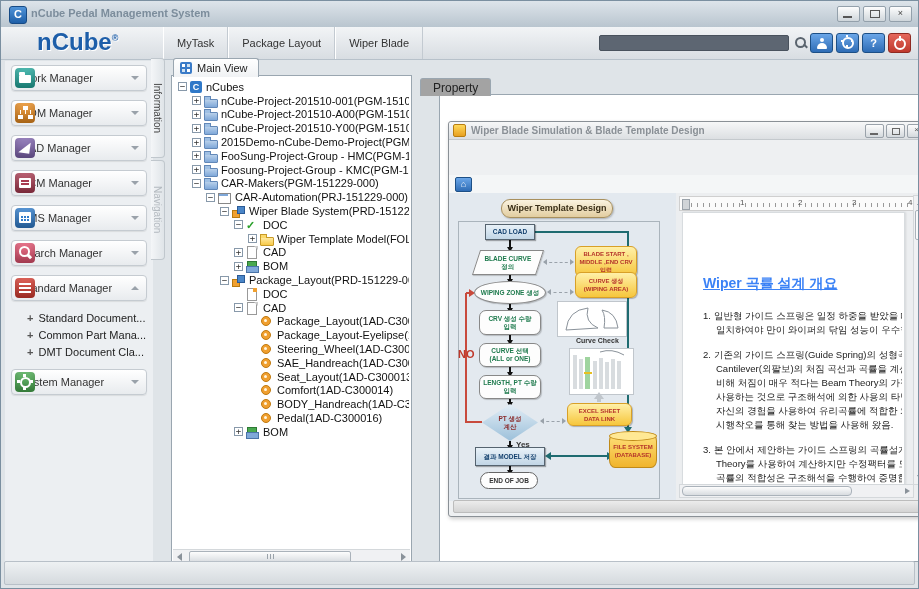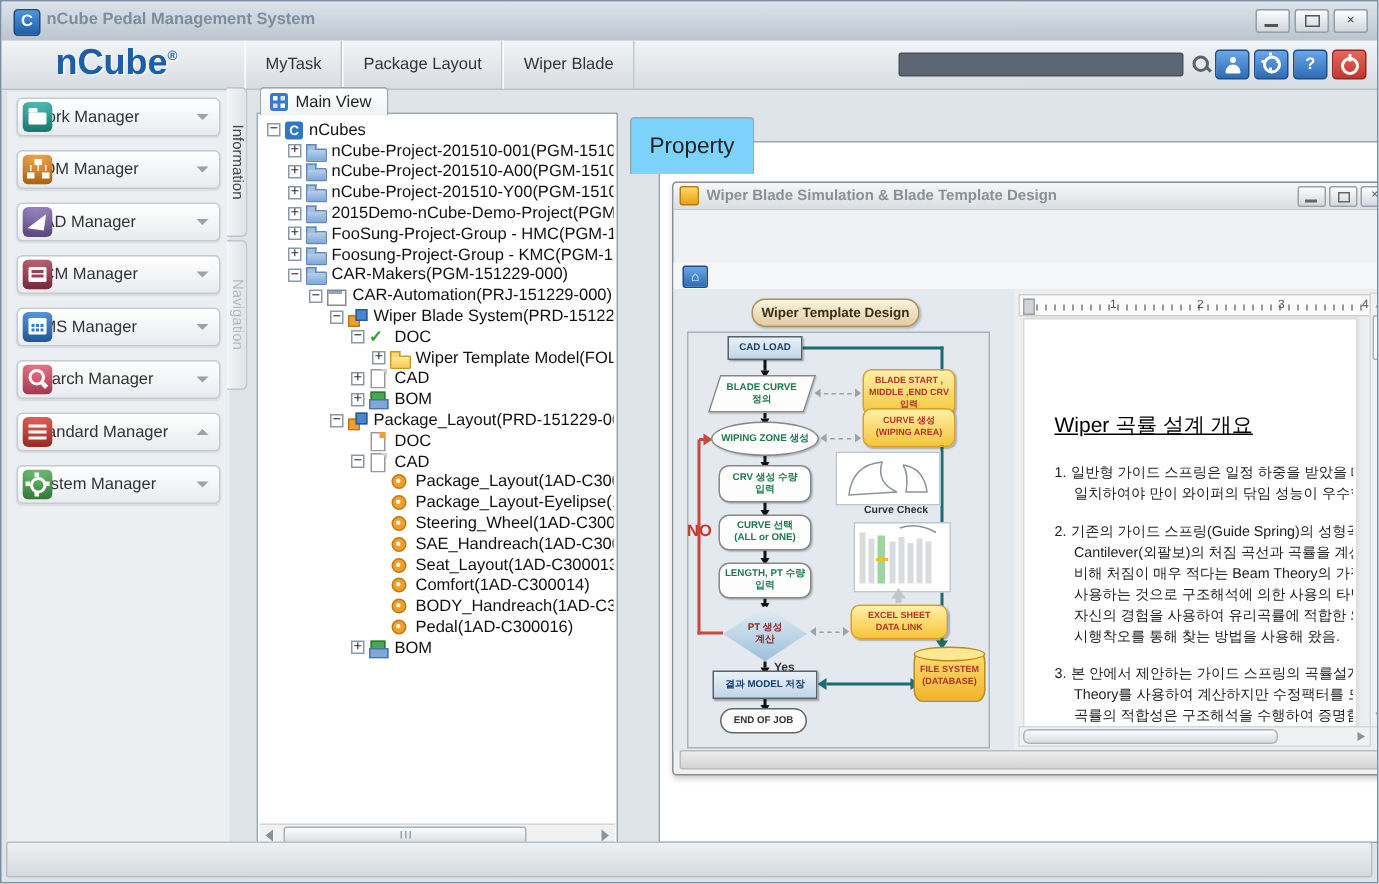--- a/index.html
+++ b/index.html
@@ -93,21 +93,21 @@
   .ti-doc::after{content:"";position:absolute;right:2px;top:0;width:4px;height:4px;background:#f0a030;}
   .ti-gear::before{content:"";position:absolute;left:1px;top:1px;width:8px;height:8px;background:#f09f2f;border:1px solid #c07a10;border-radius:50%;}
   .ti-gear::after{content:"";position:absolute;left:4px;top:4px;width:3px;height:3px;background:#fff7e0;border-radius:50%;}
   .hscroll{position:absolute;left:1px;right:1px;bottom:1px;height:13px;background:#f0f1f3;border-top:1px solid #d4d8db;}
   .hs-thumb{position:absolute;left:16px;top:1px;width:160px;height:10px;background:linear-gradient(#fdfdfd,#d8dce0);border:1px solid #aab2ba;border-radius:2px;}
   .hs-thumb::before{content:"";position:absolute;left:50%;top:2px;width:1px;height:5px;background:#9aa2aa;box-shadow:-3px 0 0 #9aa2aa,3px 0 0 #9aa2aa;}
   .hs-arrow{position:absolute;top:3px;width:0;height:0;}
   .hs-arrow.left{left:4px;border-top:4px solid transparent;border-bottom:4px solid transparent;border-right:5px solid #8a929a;}
   .hs-arrow.right{right:4px;border-top:4px solid transparent;border-bottom:4px solid transparent;border-left:5px solid #8a929a;}
   
-  .prop-tab{position:absolute;left:419px;top:77px;height:17px;padding:10px 12px;background:#7dd3fc;border:1px solid #9aa6b0;border-bottom:none;border-radius:3px 3px 0 0;font-size:15px;color:#222;display:flex;align-items:center;z-index:2;}
+  .prop-tab{position:absolute;left:419px;top:77px;height:17px;padding:0 12px;background:#a3a3a3;border:1px solid #9aa6b0;border-bottom:none;border-radius:3px 3px 0 0;font-size:12px;color:#222;display:flex;align-items:center;z-index:2;}
   .prop-panel{position:absolute;left:413px;top:93px;width:499px;height:466px;background:#fff;border:1px solid #9aa6b0;margin-left:25px;}
   
   .ew{position:absolute;left:8px;top:26px;width:481px;height:394px;background:#eef0f2;border:1px solid #8a9096;border-radius:3px;box-shadow:1px 2px 4px rgba(0,0,0,.2);}
   .ew-title{position:absolute;left:0;top:0;right:0;height:17px;background:linear-gradient(#f6f7f8,#dcdfe2);border-bottom:1px solid #c4c9cd;border-radius:3px 3px 0 0;display:flex;align-items:center;}
   .ew-icon{width:11px;height:11px;margin:0 5px 0 4px;background:linear-gradient(#ffd95a,#e8a020);border:1px solid #b87d10;border-radius:2px;}
   .ew-title-text{font-size:10px;font-weight:bold;color:#8a9096;flex:1;white-space:nowrap;overflow:hidden;}
   .ew-btns{display:flex;gap:2px;margin-right:4px;}
   .ewb{width:17px;height:12px;background:linear-gradient(#fdfdfd,#d4d9dd);border:1px solid #9aa2aa;border-radius:2px;font-size:8px;line-height:10px;text-align:center;color:#555;position:relative;}
   .ewb .mini{position:absolute;left:4px;bottom:2px;width:8px;height:2px;background:#666;}
   .ewb .maxi{position:absolute;left:5px;top:3px;width:6px;height:5px;border:1px solid #666;}
@@ -161,21 +161,21 @@
   .sketch{position:absolute;background:#fff;border:1px solid #c0c6cc;}
   .upArrow{position:absolute;border-left:5px solid transparent;border-right:5px solid transparent;border-bottom:7px solid #c0c6cc;}
   .upArrow2{position:absolute;width:4px;background:#c0c6cc;}
   
   .docv{position:absolute;left:227px;top:71px;right:0;height:308px;background:#eceef0;}
   .ruler{position:absolute;left:3px;top:3px;right:16px;height:13px;background:#fbfbfb;border:1px solid #cfcfcf;}
   .ruler .ticks{position:absolute;left:6px;right:4px;bottom:3px;height:4px;background:repeating-linear-gradient(90deg,transparent 0 5px,#999 5px 6px);}
   .rnum{position:absolute;top:1px;font-size:8px;color:#555;}
   .rmark{position:absolute;left:2px;top:2px;width:6px;height:9px;background:#d0d4d8;border:1px solid #9aa2aa;}
   .page{position:absolute;left:6px;top:19px;width:221px;height:271px;background:#fff;border:1px solid #d8dcdf;box-shadow:1px 0 2px rgba(0,0,0,.1);overflow:hidden;}
-  .dheading{position:absolute;left:20px;top:62px;font-size:14px;font-weight:normal;color:#000000;text-decoration:underline;white-space:nowrap;}
+  .dheading{position:absolute;left:20px;top:62px;font-size:14px;font-weight:bold;color:#3b82f6;text-decoration:underline;white-space:nowrap;}
   .dbody{position:absolute;left:20px;top:96px;right:2px;}
   .dpara{margin-bottom:11px;}
   .dline-t{font-size:9.5px;line-height:14px;color:#222;white-space:nowrap;overflow:hidden;}
   .dline-t .num{margin-right:3px;}
   .dline-t.cont{margin-left:13px;}
   .vscroll{position:absolute;right:2px;top:2px;width:13px;height:288px;background:#f0f1f3;border:1px solid #d4d8db;}
   .vs-up{position:absolute;left:3px;top:4px;border-left:3.5px solid transparent;border-right:3.5px solid transparent;border-bottom:5px solid #8a929a;}
   .vs-down{position:absolute;left:3px;bottom:4px;border-left:3.5px solid transparent;border-right:3.5px solid transparent;border-top:5px solid #8a929a;}
   .vs-thumb{position:absolute;left:1px;top:14px;width:9px;height:28px;background:linear-gradient(90deg,#fdfdfd,#d8dce0);border:1px solid #aab2ba;border-radius:2px;}
   .dhscroll{position:absolute;left:3px;right:16px;bottom:3px;height:12px;background:#f0f1f3;border:1px solid #d4d8db;}
@@ -257,20 +257,25 @@
       </div>
       <div class="sb-item">
         <span class="sb-icon gi ic-search" style="background: linear-gradient(rgba(255, 255, 255, 0.2), rgba(0, 0, 0, 0.133)), rgb(224, 81, 110);"></span>
         <span class="sb-label">Search Manager</span>
         <span class="sb-chev down"></span>
       </div>
       <div class="sb-item">
         <span class="sb-icon gi ic-standard" style="background: linear-gradient(rgba(255, 255, 255, 0.2), rgba(0, 0, 0, 0.133)), rgb(212, 59, 48);"></span>
         <span class="sb-label">Standard Manager</span>
         <span class="sb-chev up"></span>
+      </div>
+      <div class="sb-sub">
+        <div class="sb-subrow"><span class="plus">+</span><span>Standard Document...</span></div>
+        <div class="sb-subrow"><span class="plus">+</span><span>Common Part Mana...</span></div>
+        <div class="sb-subrow"><span class="plus">+</span><span>DMT Document Cla...</span></div>
       </div>
       <div class="sb-item">
         <span class="sb-icon gi ic-system" style="background: linear-gradient(rgba(255, 255, 255, 0.2), rgba(0, 0, 0, 0.133)), rgb(73, 169, 79);"></span>
         <span class="sb-label">System Manager</span>
         <span class="sb-chev down"></span>
       </div>
     </div>
 
   <div class="vtabs" id="vtabs">
       <div class="vtab">Information</div>

